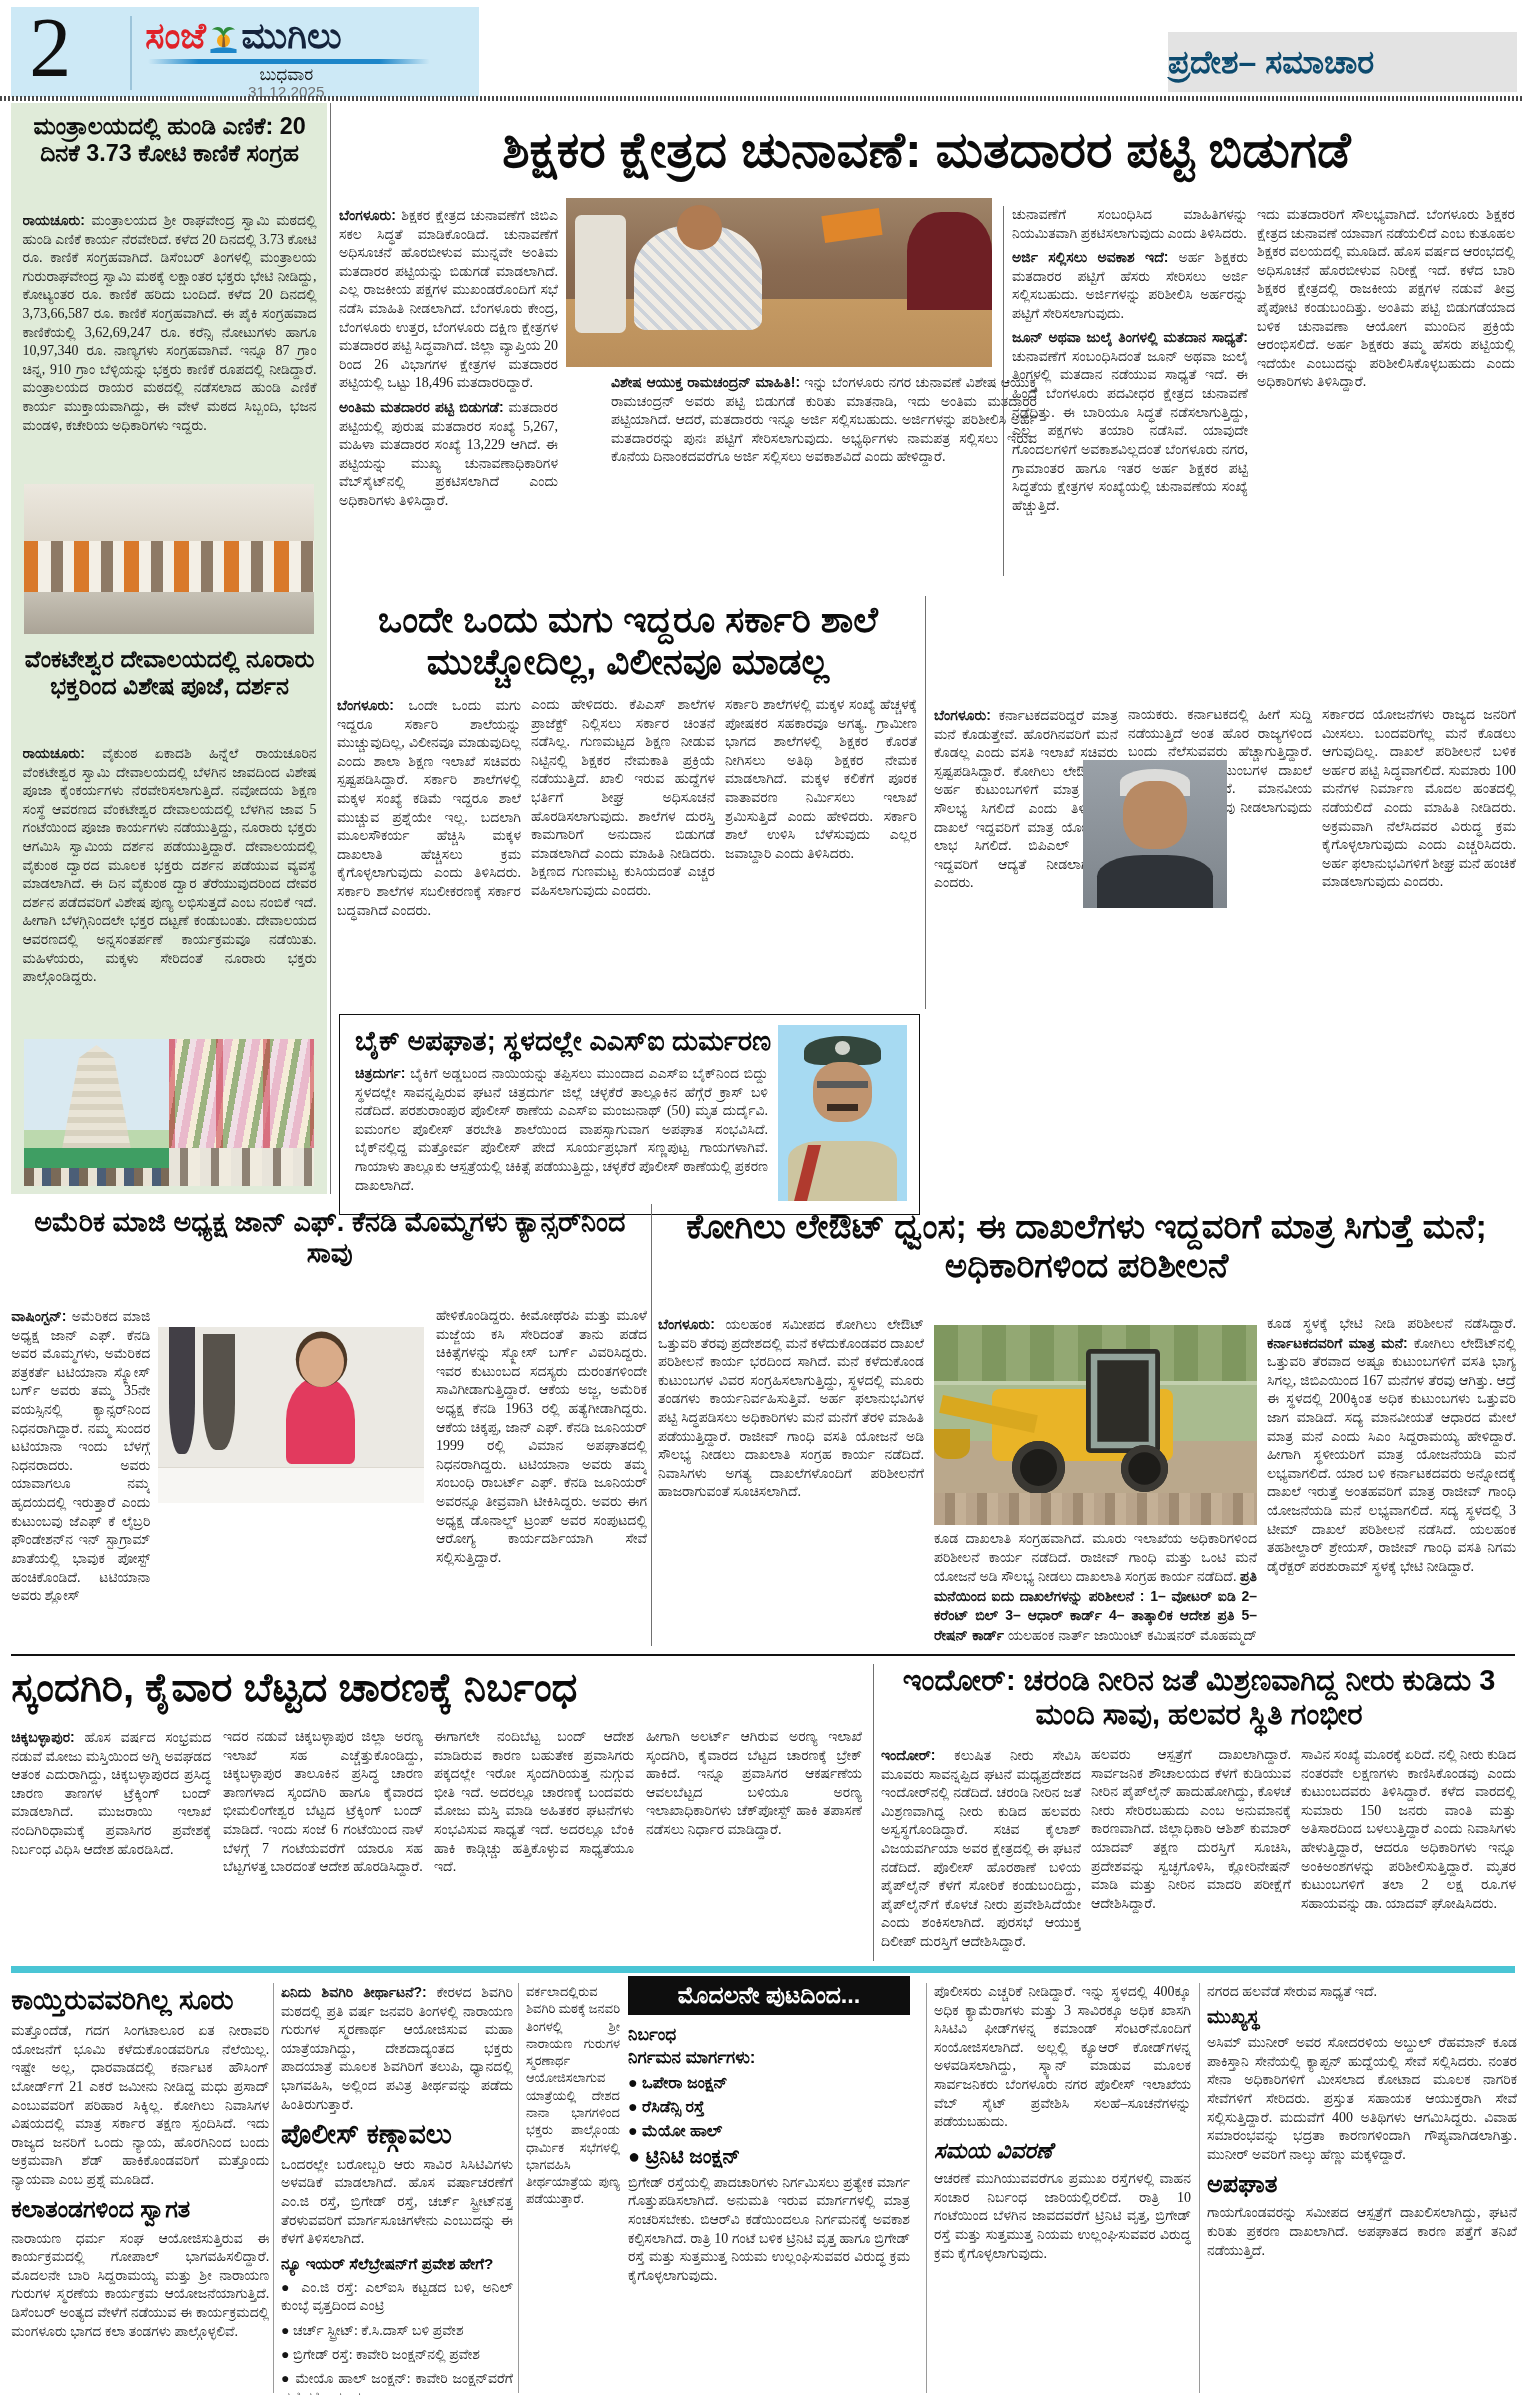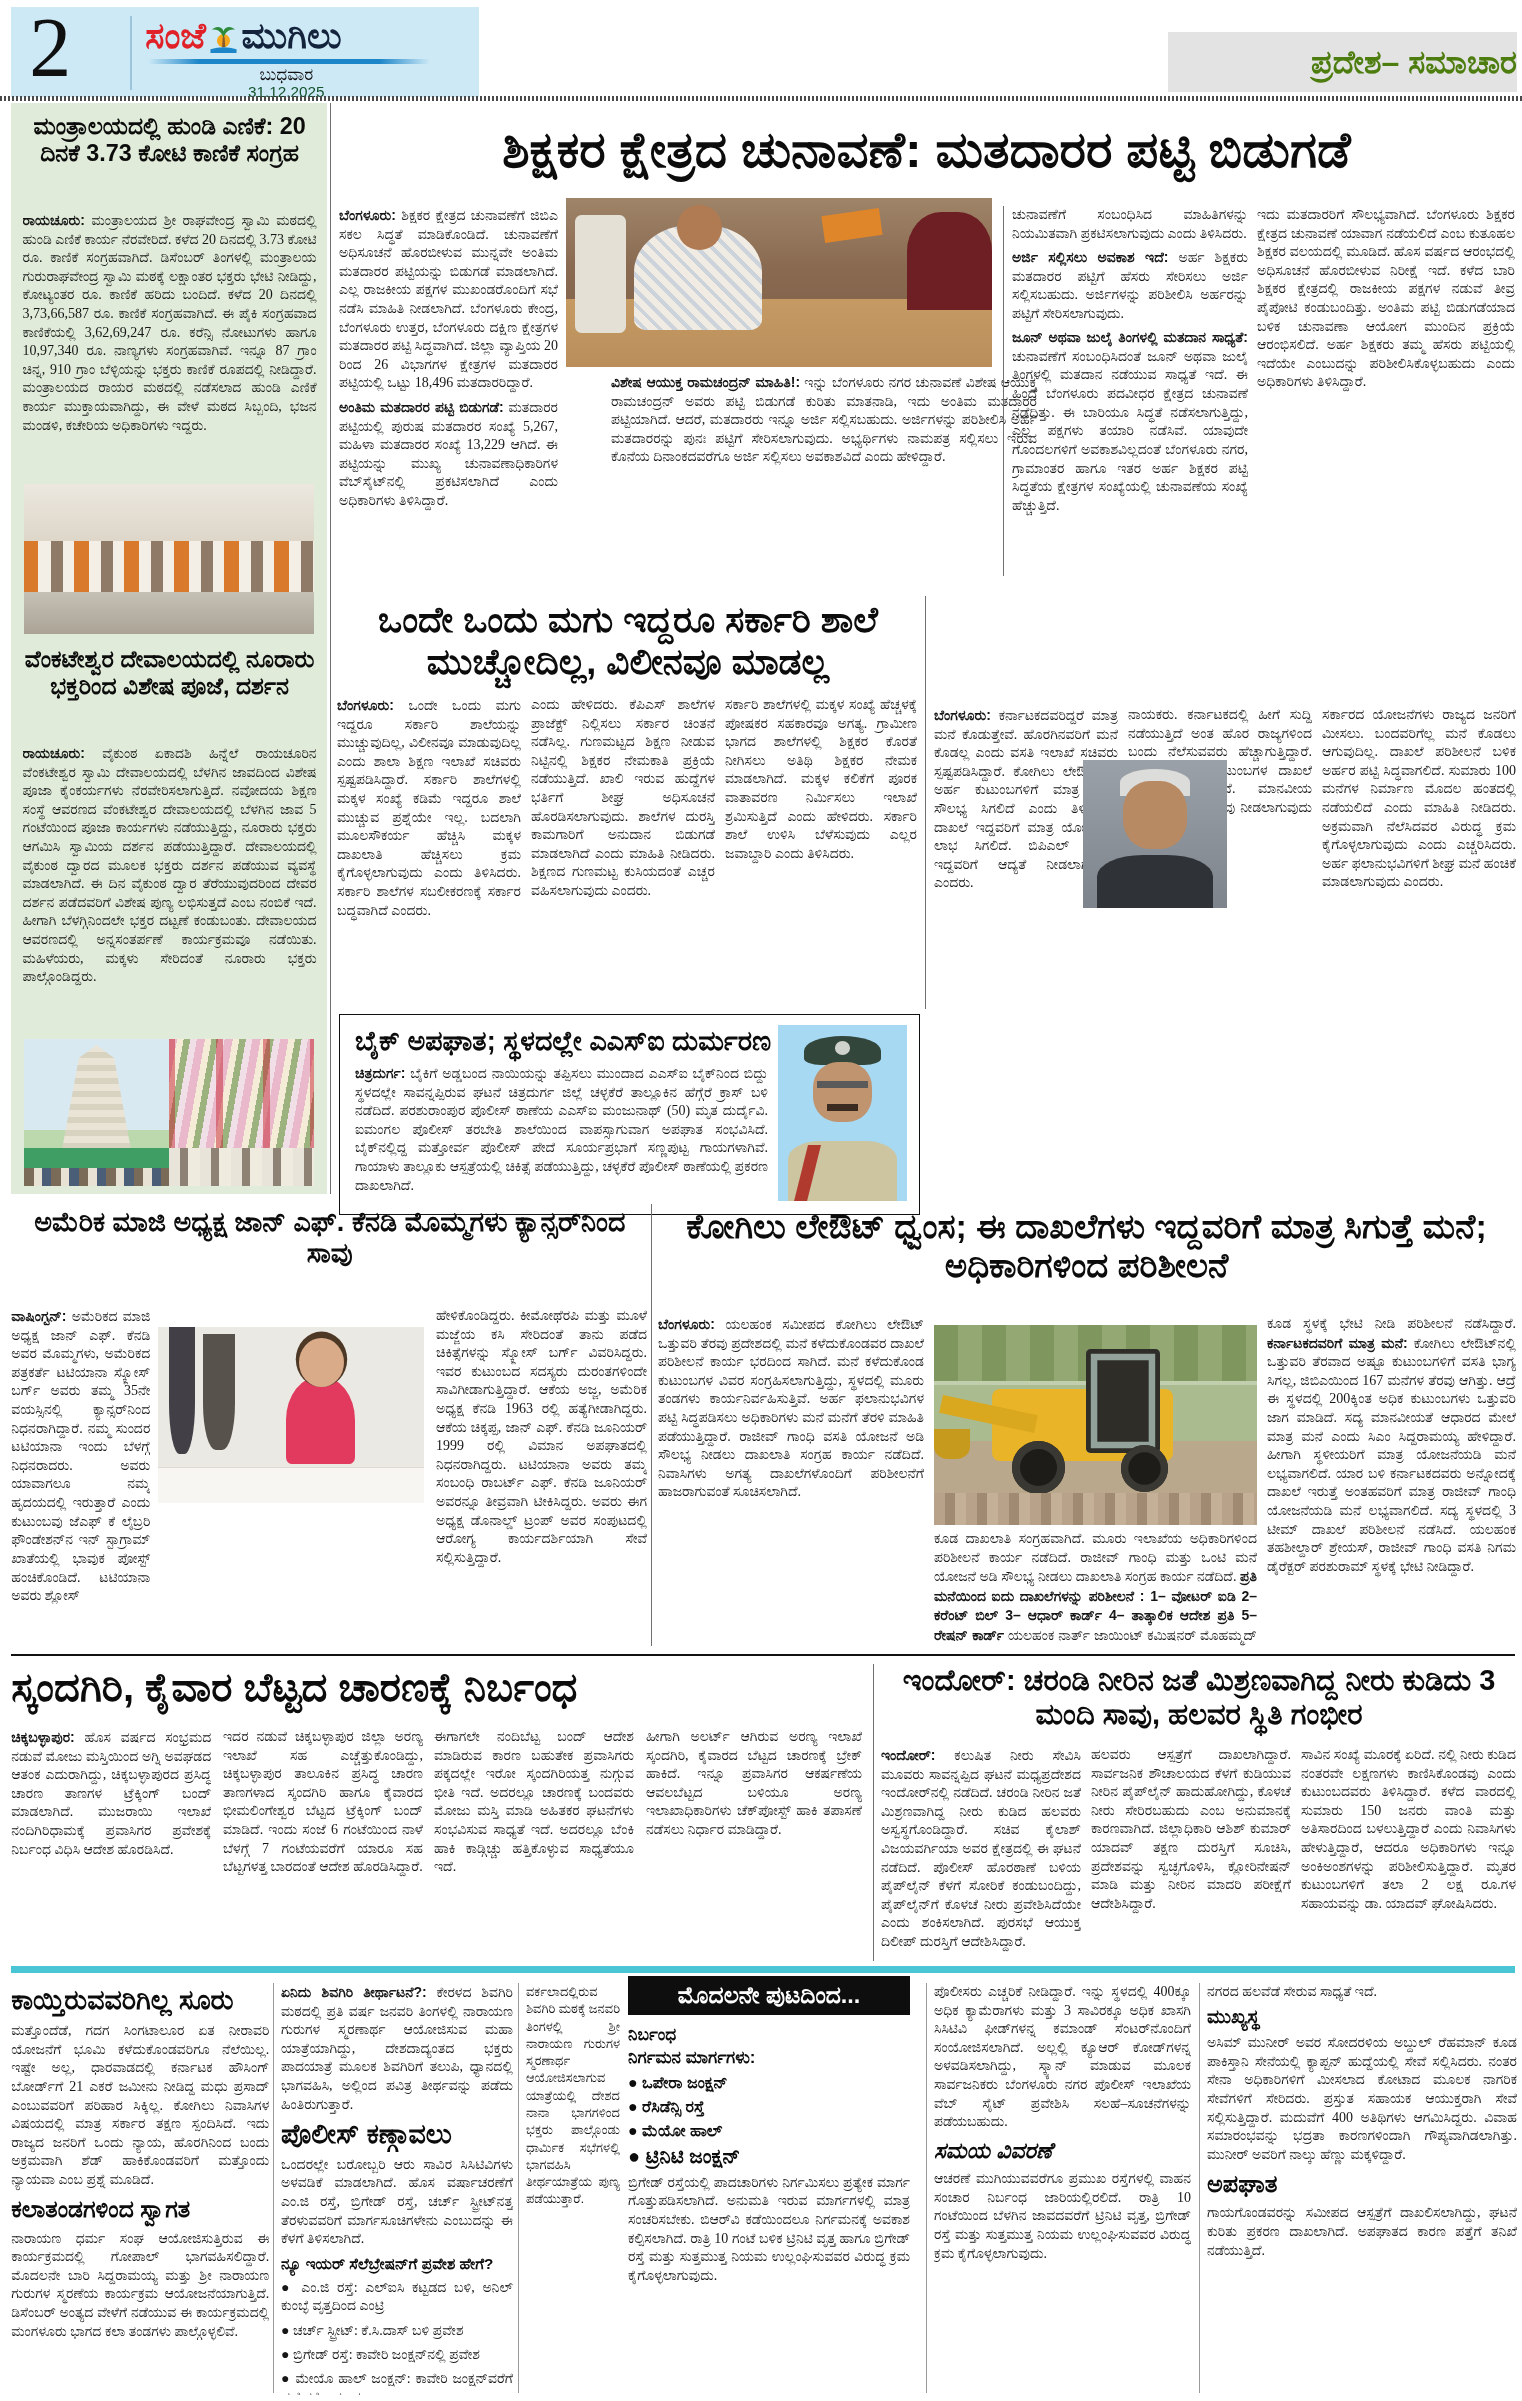--- a/index.html
+++ b/index.html
@@ -12,21 +12,21 @@
   .small{font-size:13px;}
   .sub{font-family:"Liberation Sans",sans-serif;font-weight:bold;color:#0c0c0c;}
   .vr{background:#707070;width:0.8px;}
   .ph{overflow:hidden;position:absolute;background:#ddd;}
   .ph div{position:absolute;}
   .banner{background:#0e0e0e;color:#fff;font-family:"Liberation Sans",sans-serif;font-weight:bold;
           font-size:23.4px;text-align:center;line-height:39px;height:39px;margin-bottom:9.7px;}
   .bullet{margin:0 0 5.6px 0;}
   .mast{background:#cde9f6;}
   .seclabel{background:#e3e3e3;font-family:"Liberation Sans",sans-serif;font-weight:bold;
-            font-size:32px;text-align:right;color:#4d7c0f;}
+            font-size:32px;text-align:left;color:#0c4a6e;}
   .hatch{background:repeating-linear-gradient(90deg,#4a4a4a 0 1.6px,transparent 1.6px 4px);}
   .greenpanel{background:#e0ebd9;}
   .cyan{background:#4ac5d5;}
   .hrline{background:#111;}
   p{margin:0 0 4.8px 0;}
 </style>
 </head>
 <body>
 
 <div class="page">
@@ -39,21 +39,21 @@
       <svg width="29" height="34" viewBox="0 0 40 44" style="vertical-align:-6.5px;">
         <circle cx="20" cy="27" r="9" fill="#f6a81c"></circle>
         <path d="M20 24 C18 14 10 10 4 12 C10 6 18 8 20 14 C22 8 30 6 36 12 C30 10 22 14 20 24Z" fill="#2e8b3a"></path>
         <path d="M19 22 L21.5 22 L22.5 36 L18 36Z" fill="#8a5a2b"></path>
         <path d="M2 39 Q20 33 38 39 L38 44 L2 44Z" fill="#1d86c9"></path>
       </svg>
       <span style="font-family:'Liberation Sans',sans-serif;font-weight:bold;font-size:36px;color:#14233c;">ಮುಗಿಲು</span>
     </div>
     <div class="abs" style="left:137px;top:52px;width:282px;height:5.6px;border-radius:3.2px;background:linear-gradient(90deg,rgba(29,134,201,0) 0%,#1d86c9 18%,#1d86c9 82%,rgba(29,134,201,0) 100%);"></div>
     <div class="abs" style="left:134px;top:58px;width:282px;text-align:center;font-size:17px;color:#111;">ಬುಧವಾರ</div>
-    <div class="abs" style="left:134px;top:76px;width:282px;text-align:center;font-family:'Liberation Sans',sans-serif;font-size:15.3px;color:#14532d;">31.12.2025</div>
+    <div class="abs" style="left:134px;top:76px;width:282px;text-align:center;font-family:'Liberation Sans',sans-serif;font-size:15.3px;color:#737373;">31.12.2025</div>
   </div>
   <div class="abs seclabel" style="left:1168px;top:32px;width:349px;height:60px;line-height:60px;">ಪ್ರದೇಶ– ಸಮಾಚಾರ</div>
   <div class="abs hatch" style="left:0;top:96px;width:1523px;height:4.8px;"></div>
 
   <div class="abs greenpanel" style="left:11.3px;top:103px;width:316px;height:1091px;"></div>
   <div class="abs vr" style="left:330px;top:103px;height:1091px;"></div>
 
   <div class="abs hl" style="left:22.6px;top:113px;width:294px;font-size:23.4px;">ಮಂತ್ರಾಲಯದಲ್ಲಿ ಹುಂಡಿ ಎಣಿಕೆ: 20 ದಿನಕೆ 3.73 ಕೋಟಿ ಕಾಣಿಕೆ ಸಂಗ್ರಹ</div>
   <div class="abs col" style="left:22.6px;top:211px;width:294px;height:266px;">
     <b>ರಾಯಚೂರು:</b>

